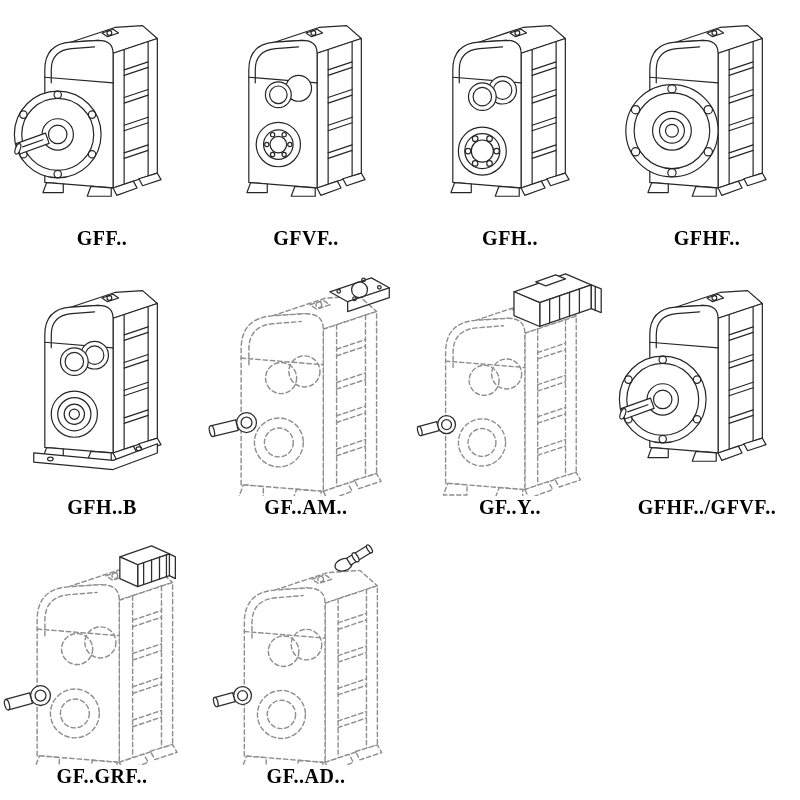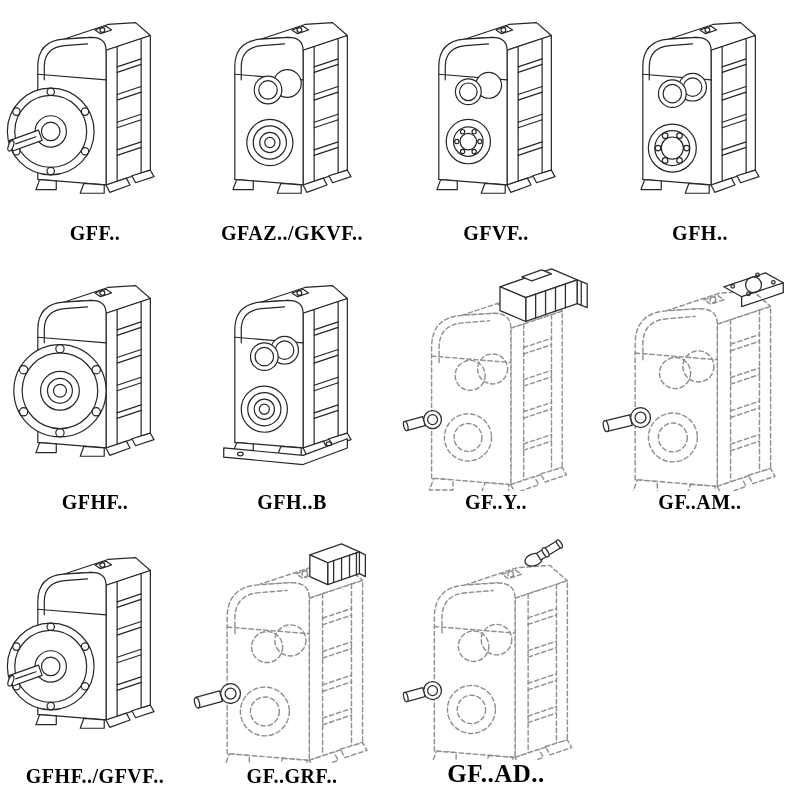--- a/index.html
+++ b/index.html
@@ -76,39 +76,20 @@
             <circle class="cn" cx="52" cy="136" r="10"></circle>
           <polygon class="cf" points="38.7,134.5 42.7,145.7 10.8,157.2 6.8,146"></polygon>
           <path class="cn" d="M36,141.8 L14,149.5"></path>
           <ellipse class="cf" cx="8.8" cy="151.6" rx="2.6" ry="6" transform="rotate(20 8.8 151.6)"></ellipse>
         </g>
       </svg>
     </div>
     <div class="label">GFF..</div>
   </div>
 
-  <div class="cell">
-    <div class="draw-wrap">
-      <svg class="draw solid" viewBox="0 0 200 232" width="186" height="214">
-        <g class="body">
-            <use href="#gbox"></use>
-          </g>
-        <g class="ov">
-          <circle class="cf" cx="95" cy="84" r="15"></circle>
-          <circle class="cf" cx="74" cy="91" r="15"></circle>
-          <circle class="cn" cx="74" cy="91" r="10"></circle>
-          <circle class="cf" cx="76" cy="148" r="25"></circle>
-          <circle class="cn" cx="76" cy="148" r="18"></circle>
-          <circle class="cn" cx="76" cy="148" r="11"></circle>
-          <circle class="cn" cx="76" cy="148" r="5.5"></circle>
-        </g>
-      </svg>
-    </div>
-    <div class="label">GFAZ../GKVF..</div>
-  </div>
 
   <div class="cell">
     <div class="draw-wrap">
       <svg class="draw solid" viewBox="0 0 200 232" width="186" height="214">
         <g class="body">
             <use href="#gbox"></use>
           </g>
         <g class="ov">
           <circle class="cf" cx="92" cy="86" r="14"></circle>
           <circle class="cf" cx="70" cy="93" r="14"></circle>
@@ -198,20 +179,48 @@
           <circle class="cn" cx="70" cy="152" r="5.5"></circle>
         </g>
       </svg>
     </div>
     <div class="label">GFH..B</div>
   </div>
 
   <div class="cell">
     <div class="draw-wrap">
       <svg class="draw dashed" viewBox="0 0 200 232" width="200" height="230">
+        <g class="body" transform="translate(-8,10) scale(1.12)">
+          <use href="#gbox"></use>
+          <circle class="cn" cx="74" cy="92" r="14"></circle>
+          <circle class="cn" cx="95" cy="86" r="14"></circle>
+          <circle class="cn" cx="72" cy="150" r="22"></circle>
+          <circle class="cn" cx="72" cy="150" r="13"></circle>
+        </g>
+        <g class="ov solid-ov">
+          <polygon class="cf" points="124,26 166,12 184,22 142,36"></polygon>
+          <circle class="cn" cx="154" cy="24" r="8"></circle>
+          <circle class="cn" cx="133" cy="25.5" r="1.8"></circle>
+            <circle class="cn" cx="158" cy="14" r="1.8"></circle>
+          <circle class="cn" cx="174" cy="21.5" r="1.8"></circle>
+            <circle class="cn" cx="149" cy="33" r="1.8"></circle>
+          <path class="cn" d="M142,36 L142,46 M184,22 L184,32 M142,46 L184,32"></path>
+          <circle class="cf" cx="40" cy="158" r="10"></circle>
+            <circle class="cn" cx="40" cy="158" r="5.5"></circle>
+          <polygon class="cf" points="29,155.1 31.6,165.7 6.4,171.9 3.8,161.3"></polygon>
+          <ellipse class="cf" cx="5.1" cy="166.6" rx="2.4" ry="5.6" transform="rotate(-14 5.1 166.6)"></ellipse>
+        </g>
+      </svg>
+    </div>
+    <div class="label">GF..AM..</div>
+  </div>
+
+  <div class="cell">
+    <div class="draw-wrap">
+      <svg class="draw dashed" viewBox="0 0 200 232" width="200" height="230">
         <g class="body" transform="translate(-6,16) scale(1.08)">
           <use href="#gbox"></use>
           <circle class="cn" cx="74" cy="92" r="14"></circle>
           <circle class="cn" cx="95" cy="86" r="14"></circle>
           <circle class="cn" cx="72" cy="150" r="22"></circle>
           <circle class="cn" cx="72" cy="150" r="13"></circle>
         </g>
         <g class="ov solid-ov">
           <polygon class="cf" points="104,26 156,8 182,19 130,37"></polygon>
           <polygon class="cf" points="130,37 182,19 182,43 130,61"></polygon>
@@ -221,48 +230,20 @@
           <path class="cn" d="M186,21 L186,45"></path>
           <polygon class="cf" points="126,16 146,9 156,13 136,20"></polygon>
           <circle class="cf" cx="36" cy="160" r="9"></circle>
             <circle class="cn" cx="36" cy="160" r="5"></circle>
           <polygon class="cf" points="26,157 28.5,166 10,171 7.5,162"></polygon>
           <ellipse class="cf" cx="9" cy="166.5" rx="2" ry="4.8" transform="rotate(-15 9 166.5)"></ellipse>
         </g>
       </svg>
     </div>
     <div class="label">GF..Y..</div>
-  </div>
-
-  <div class="cell">
-    <div class="draw-wrap">
-      <svg class="draw dashed" viewBox="0 0 200 232" width="200" height="230">
-        <g class="body" transform="translate(-8,10) scale(1.12)">
-          <use href="#gbox"></use>
-          <circle class="cn" cx="74" cy="92" r="14"></circle>
-          <circle class="cn" cx="95" cy="86" r="14"></circle>
-          <circle class="cn" cx="72" cy="150" r="22"></circle>
-          <circle class="cn" cx="72" cy="150" r="13"></circle>
-        </g>
-        <g class="ov solid-ov">
-          <polygon class="cf" points="124,26 166,12 184,22 142,36"></polygon>
-          <circle class="cn" cx="154" cy="24" r="8"></circle>
-          <circle class="cn" cx="133" cy="25.5" r="1.8"></circle>
-            <circle class="cn" cx="158" cy="14" r="1.8"></circle>
-          <circle class="cn" cx="174" cy="21.5" r="1.8"></circle>
-            <circle class="cn" cx="149" cy="33" r="1.8"></circle>
-          <path class="cn" d="M142,36 L142,46 M184,22 L184,32 M142,46 L184,32"></path>
-          <circle class="cf" cx="40" cy="158" r="10"></circle>
-            <circle class="cn" cx="40" cy="158" r="5.5"></circle>
-          <polygon class="cf" points="29,155.1 31.6,165.7 6.4,171.9 3.8,161.3"></polygon>
-          <ellipse class="cf" cx="5.1" cy="166.6" rx="2.4" ry="5.6" transform="rotate(-14 5.1 166.6)"></ellipse>
-        </g>
-      </svg>
-    </div>
-    <div class="label">GF..AM..</div>
   </div>
 
   <div class="cell">
     <div class="draw-wrap">
       <svg class="draw solid" viewBox="0 0 200 232" width="186" height="214">
         <g class="body">
             <use href="#gbox"></use>
           </g>
         <g class="ov">
           <circle class="cf" cx="52" cy="136" r="47"></circle>

